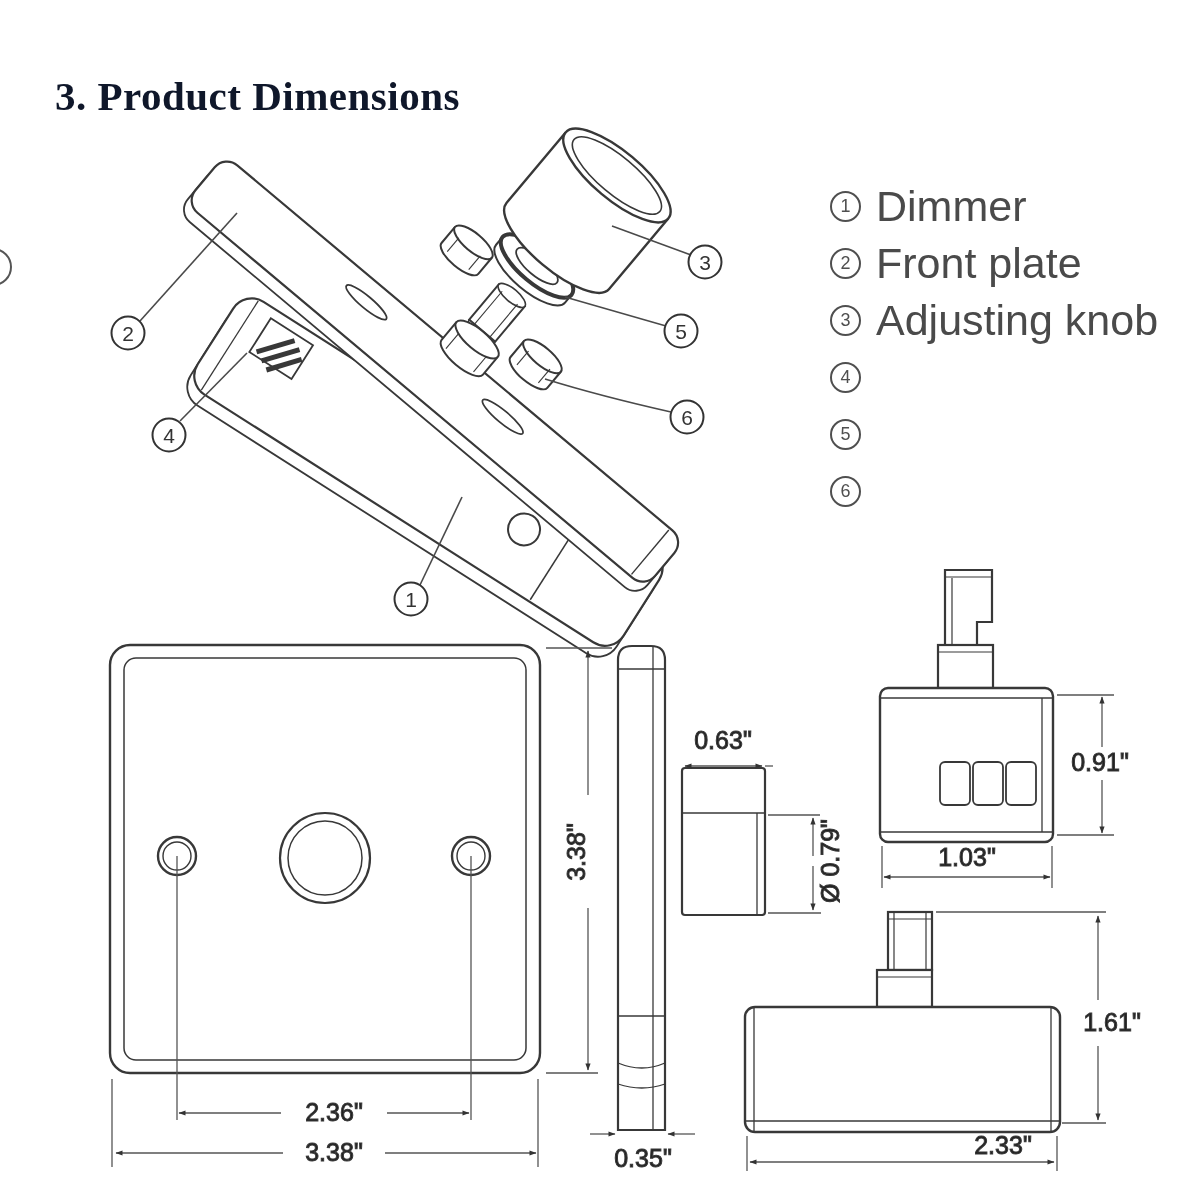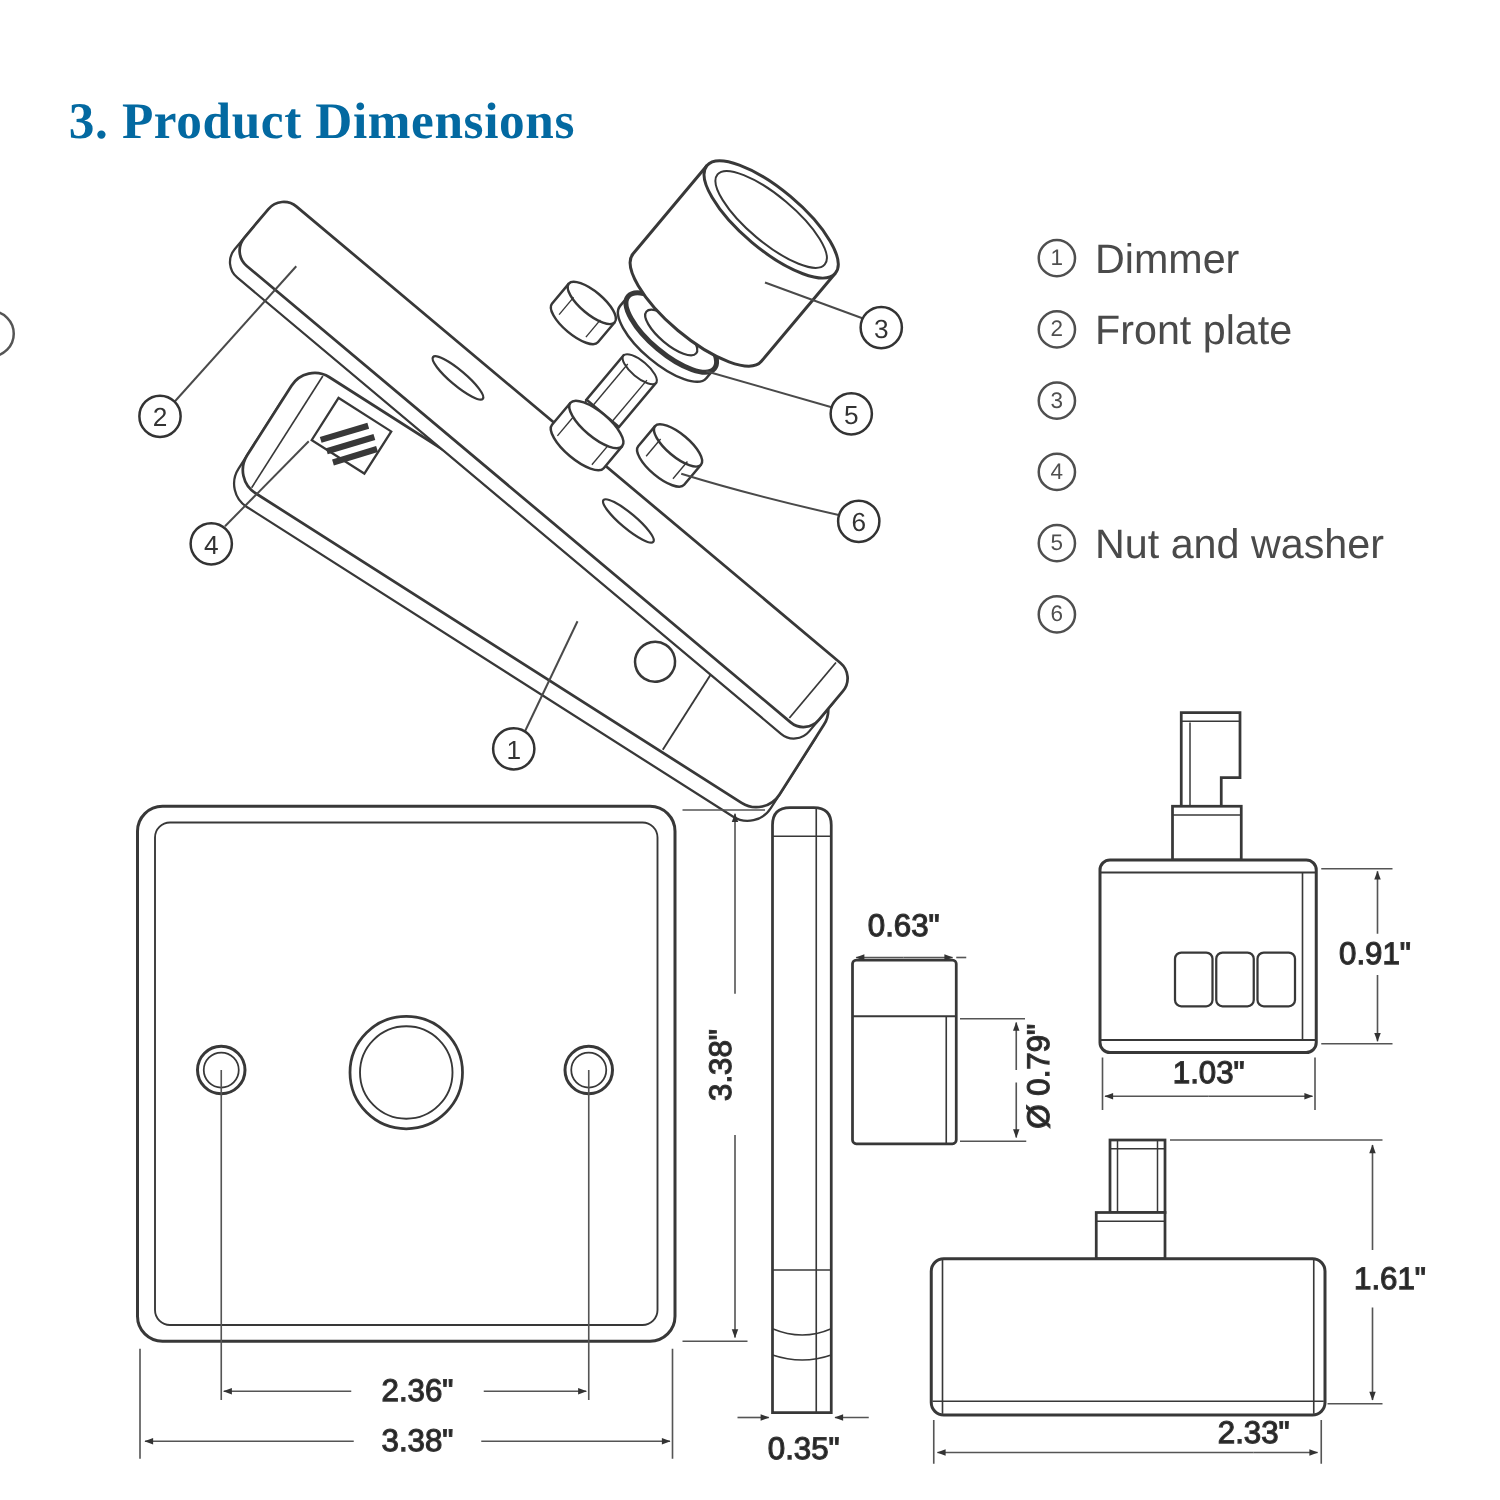--- a/index.html
+++ b/index.html
@@ -1,24 +1,24 @@
 <!DOCTYPE html>
 <html><head>
 <meta charset="utf-8">
 <style>
   html,body{margin:0;padding:0;background:#fff;}
   .page{position:relative;width:1200px;height:1200px;background:#fff;overflow:hidden;
         font-family:"Liberation Sans",sans-serif;}
   .title{position:absolute;left:55px;top:72px;font-family:"Liberation Serif","DejaVu Serif",serif;
-         font-weight:bold;font-size:41px;color:#0369a1;letter-spacing:.5px;}
+         font-weight:bold;font-size:41px;color:#0f172a;letter-spacing:.5px;}
   .legend{position:absolute;left:830px;top:186px;display:flex;flex-direction:column;gap:16px;}
   .legend-row{display:flex;align-items:center;gap:15px;height:41px;}
   .legend-num{width:27px;height:27px;border:2px solid #4f4f4f;border-radius:50%;
               color:#4f4f4f;font-size:18px;line-height:27px;text-align:center;flex:0 0 auto;}
-  .legend-label{font-size:33px;color:#4a4a4a;white-space:nowrap;}
+  .legend-label{font-size:43px;color:#4a4a4a;white-space:nowrap;}
   svg text{font-family:"Liberation Sans",sans-serif;}
   .dimtxt{font-size:25px;fill:#222;}
   .callout-num{font-size:21px;fill:#333;}
 </style>
 </head>
 <body>
 
 <div class="page">
 
   <div class="title">3. Product Dimensions</div>
@@ -27,27 +27,27 @@
     <div class="legend-row">
       <span class="legend-num">1</span>
       <span class="legend-label">Dimmer</span>
     </div>
     <div class="legend-row">
       <span class="legend-num">2</span>
       <span class="legend-label">Front plate</span>
     </div>
     <div class="legend-row">
       <span class="legend-num">3</span>
+      <span class="legend-label">Adjusting knob</span>
     </div>
     <div class="legend-row">
       <span class="legend-num">4</span>
     </div>
     <div class="legend-row">
       <span class="legend-num">5</span>
-      <span class="legend-label">Nut and washer</span>
     </div>
     <div class="legend-row">
       <span class="legend-num">6</span>
     </div>
   </div>
 
   <svg width="1200" height="1200" viewBox="0 0 1200 1200" style="position:absolute;left:0;top:0;">
     <defs>
       <marker id="arr" viewBox="0 0 10 10" refX="9.3" refY="5" markerWidth="14" markerHeight="7" markerUnits="userSpaceOnUse" orient="auto">
         <path d="M0,1.3 L10,5 L0,8.7 Z" fill="#333"></path>

